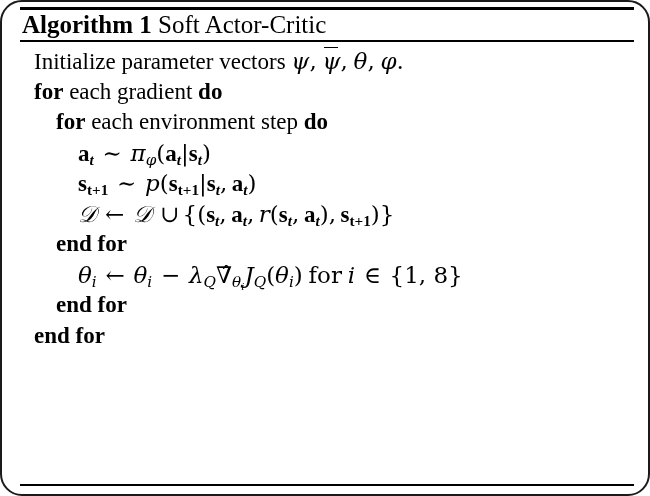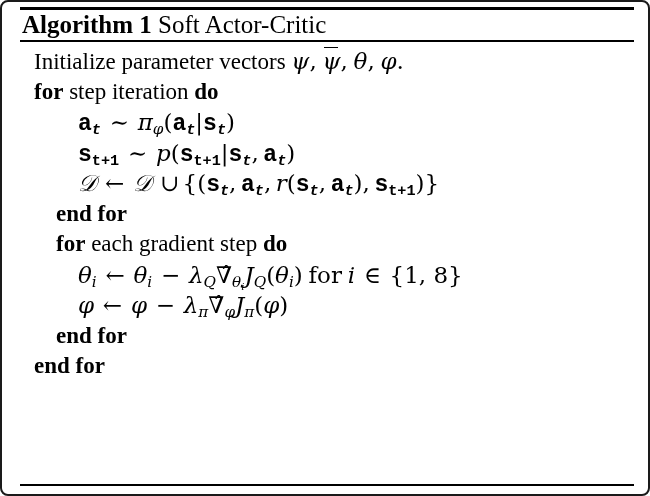--- a/index.html
+++ b/index.html
@@ -16,21 +16,21 @@
   }
 
   
   #algorithm-frame {
     position: absolute;
     left: 0; top: 0;
     width: 650px;
     height: 496px;
     box-sizing: border-box;
     border: 2px solid #1a1a1a;
-    border-radius: 8px;
+    border-radius: 22px;
     background: #ffffff;
     overflow: hidden;
   }
 
   .inner {
     position: absolute;
     left: 18px;
     top: 0;
     width: 614px;
     height: 496px;
@@ -93,21 +93,21 @@
   
   .math {
     font-family: "DejaVu Serif", "Liberation Serif", serif;
     font-style: italic;
   }
   .mathup {
     font-family: "DejaVu Serif", "Liberation Serif", serif;
     font-style: normal;
   }
   .bfup {
-    font-family: Liberation Mono, monospace;
+    font-family: Liberation Serif, serif;
     font-style: normal;
     font-weight: bold;
   }
   .cal {
     font-family: "DejaVu Serif", "Liberation Serif", serif;
     font-style: italic;
   }
   sub {
     font-size: 0.66em;
     vertical-align: -0.28em;
@@ -151,24 +151,29 @@
       <div class="line ind0">
         <span>Initialize parameter vectors</span>
         <span class="math">ψ</span><span class="mathup">,</span>
         <span class="bar-wrap"><span class="math">ψ</span></span><span class="mathup">,</span>
         <span class="math">θ</span><span class="mathup">,</span>
         <span class="math">φ</span><span class="mathup">.</span>
       </div>
 
       <div class="line ind0">
         <span class="kw">for</span>
-        <span>step iteration</span>
+        <span>each gradient</span>
         <span class="kw">do</span>
       </div>
 
+      <div class="line ind1">
+        <span class="kw">for</span>
+        <span>each environment step</span>
+        <span class="kw">do</span>
+      </div>
 
       <div class="line ind2">
         <span class="bfup">a<sub>t</sub></span>
         <span class="op">∼</span>
         <span class="math">π</span><sub class="math">φ</sub><span class="mathup">(</span><span class="bfup">a<sub>t</sub></span><span class="mathup">|</span><span class="bfup">s<sub>t</sub></span><span class="mathup">)</span>
       </div>
 
       <div class="line ind2">
         <span class="bfup">s<sub class="up">t+1</sub></span>
         <span class="op">∼</span>
@@ -179,46 +184,34 @@
         <span class="cal">𝒟</span>
         <span class="op">←</span>
         <span class="cal">𝒟</span>
         <span class="op">∪</span><span class="mathup">{</span><span class="mathup">(</span><span class="bfup">s<sub>t</sub></span><span class="mathup">, </span><span class="bfup">a<sub>t</sub></span><span class="mathup">, </span><span class="math">r</span><span class="mathup">(</span><span class="bfup">s<sub>t</sub></span><span class="mathup">, </span><span class="bfup">a<sub>t</sub></span><span class="mathup">)</span><span class="mathup">, </span><span class="bfup">s<sub class="up">t+1</sub></span><span class="mathup">)</span><span class="mathup">}</span>
       </div>
 
       <div class="line ind1">
         <span class="kw">end for</span>
       </div>
 
-      <div class="line ind1">
-        <span class="kw">for</span>
-        <span>each gradient step</span>
-        <span class="kw">do</span>
-      </div>
 
 
       <div class="line ind2">
         <span class="math">θ<sub>i</sub></span>
         <span class="op">←</span>
         <span class="math">θ<sub>i</sub></span>
         <span class="op">−</span>
         <span class="math">λ</span><sub class="math">Q</sub><span class="mathup">∇̂</span><sub class="math">θ<sub>i</sub></sub><span class="math">J</span><sub class="math">Q</sub><span class="mathup">(</span><span class="math">θ<sub>i</sub></span><span class="mathup">)</span>
         <span class="mathup">for</span>
         <span class="math">i</span>
         <span class="op">∈</span>
         <span class="mathup">{1, 8}</span>
       </div>
 
-      <div class="line ind2">
-        <span class="math">φ</span>
-        <span class="op">←</span>
-        <span class="math">φ</span>
-        <span class="op">−</span>
-        <span class="math">λ</span><sub class="math">π</sub><span class="mathup">∇̂</span><sub class="math">φ</sub><span class="math">J</span><sub class="math">π</sub><span class="mathup">(</span><span class="math">φ</span><span class="mathup">)</span>
-      </div>
 
 
       <div class="line ind1">
         <span class="kw">end for</span>
       </div>
 
       <div class="line ind0">
         <span class="kw">end for</span>
       </div>
 

